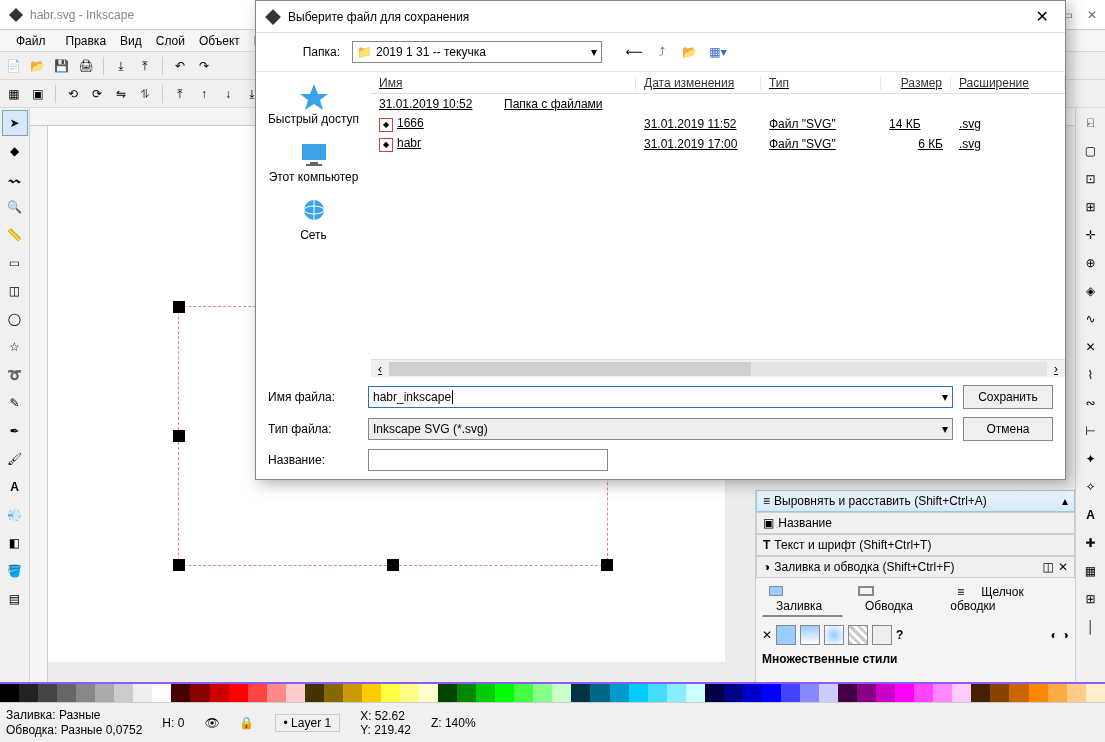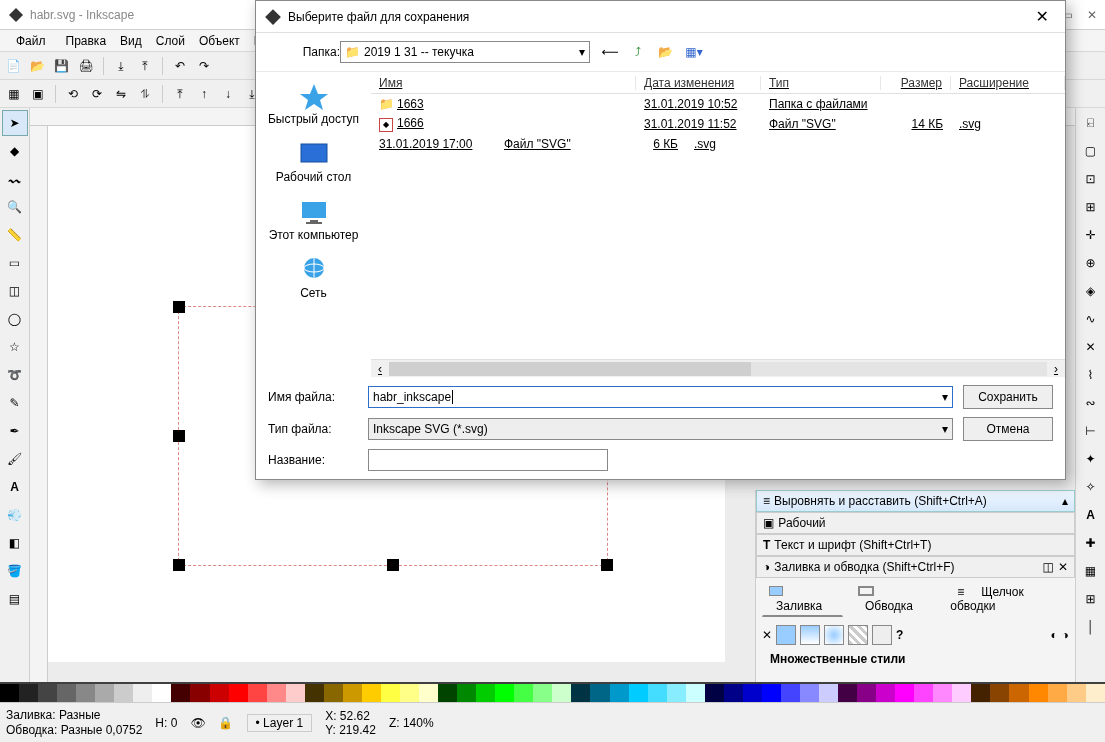--- a/index.html
+++ b/index.html
@@ -1,19 +1,19 @@
 <!DOCTYPE html>
 <html><head>
 <meta charset="utf-8">
 <style>
 * { margin: 0; padding: 0; box-sizing: border-box; font-family: "Segoe UI", Tahoma, sans-serif; font-size: 12px; }
 body { width: 1105px; height: 742px; background: #f0f0f0; position: relative; overflow: hidden; }
 
 
-.main-window { position: absolute; top: 0; left: 0; width: 1105px; height: 742px; background: #404040; }
+.main-window { position: absolute; top: 0; left: 0; width: 1105px; height: 742px; background: #8b5cf6; }
 .titlebar { height: 30px; background: #fff; display: flex; align-items: center; padding: 0 8px; border-bottom: 1px solid #d0d0d0; }
 .titlebar-icon { width: 16px; height: 16px; margin-right: 6px; }
 .titlebar-title { flex: 1; color: #888; }
 .win-controls { display: flex; gap: 14px; color: #666; }
 .win-controls span { cursor: default; }
 
 .menubar { height: 22px; background: #f5f5f5; display: flex; align-items: center; padding: 0 4px; gap: 2px; border-bottom: 1px solid #d8d8d8; }
 .menubar span { padding: 2px 6px; cursor: default; }
 .menubar span u { text-decoration: underline; }
 
@@ -40,36 +40,36 @@
 
 .right-panel { position: absolute; right: 30px; top: 490px; width: 320px; bottom: 60px; background: #f4f4f4; border-left: 1px solid #ccc; }
 .panel-header { padding: 3px 6px; background: linear-gradient(#eef6ff,#d6e8fb); border: 1px solid #9cc; display:flex; align-items:center; gap:4px; font-size:12px;}
 .panel-header.plain { background:#f0f0f0; border:1px solid #ccc; }
 .panel-header .spacer { flex:1; }
 .fill-tabs { display:flex; gap:8px; padding:4px 6px; }
 .fill-tabs span { padding:2px 6px; border:1px solid transparent; }
 .fill-tabs span.active { border-bottom:2px solid #888; }
 .swatch-row { display:flex; gap:4px; padding:4px 6px; align-items:center; }
 .swatch { width:20px; height:20px; border:1px solid #888; }
-.mult-styles { padding: 3px 6px; font-weight: bold; margin-left: 8px; }
+.mult-styles { padding: 3px 6px; font-weight: bold; }
 
 .color-strip { position:absolute; bottom:40px; left:0; right:0; height:18px; display:flex; }
 .color-strip .c { flex:1; }
 
-.statusbar { position:absolute; bottom:0; left:0; right:0; height:40px; background:#f0f0f0; border-top:1px solid #ccc; display:flex; align-items:center; padding:8px 6px; gap:13px; font-size:11px;}
+.statusbar { position:absolute; bottom:0; left:0; right:0; height:40px; background:#f0f0f0; border-top:1px solid #ccc; display:flex; align-items:center; padding:8px 6px; gap:20px; font-size:11px;}
 .statusbar .status-fill { display:flex; flex-direction:column; gap:1px; font-size:10px; }
 .statusbar .status-msg { flex:1; overflow:hidden; white-space:nowrap; text-overflow:ellipsis; }
 
 
 .dialog { position:absolute; top:0; left:255px; width:811px; height:480px; background:#fff; border:1px solid #888; box-shadow: 4px 4px 14px rgba(0,0,0,0.3); display:flex; flex-direction:column; }
 .dlg-title { height:32px; background:#fff; display:flex; align-items:center; padding:0 8px; border-bottom:1px solid #e0e0e0; }
 .dlg-title .ico { width:18px; height:18px; margin-right:6px; }
 .dlg-title .txt { flex:1; }
 .dlg-title .close { font-size:16px; padding:0 8px; }
-.dlg-toolbar { height:38px; display:flex; align-items:center; padding:0 12px; gap:0; }
+.dlg-toolbar { height:38px; display:flex; align-items:center; padding:0 12px; gap:12px; }
 .dlg-toolbar .lbl { width:72px; text-align:right; }
 .folder-combo { flex:0 0 250px; height:22px; border:1px solid #888; display:flex; align-items:center; padding:0 4px; gap:4px; }
 .folder-combo .arrow { margin-left:auto; }
 .nav-icons { display:flex; gap:8px; margin-left:10px; }
 .nav-icons span { width:20px; height:20px; display:inline-flex; align-items:center; justify-content:center; }
 
 .dlg-body { flex:1; display:flex; overflow:hidden; border-top:1px solid #e8e8e8; }
 .places { width:115px; background:#fff; display:flex; flex-direction:column; align-items:center; padding-top:6px; gap:6px; }
 .place { display:flex; flex-direction:column; align-items:center; gap:2px; padding:4px 0; width:100%; font-size:11px; }
 .place .pico { width:32px; height:28px; }
@@ -214,21 +214,21 @@
 
   <div class="right-panel">
     <div class="panel-header">
       <span>≡</span>
       <span>Выровнять и расставить (Shift+Ctrl+A)</span>
       <span class="spacer"></span>
         <span>▴</span>
     </div>
     <div class="panel-header plain">
       <span>▣</span>
-      <span>Рабочий</span>
+      <span>Название</span>
     </div>
     <div class="panel-header plain">
       <span><b>T</b></span>
       <span>Текст и шрифт (Shift+Ctrl+T)</span>
     </div>
     <div class="panel-header plain">
       <span>◑</span>
       <span>Заливка и обводка (Shift+Ctrl+F)</span>
       <span class="spacer"></span>
       <span>◫</span>
@@ -357,27 +357,20 @@
   <div class="dlg-body">
     <div class="places">
       <div class="place">
         <svg class="pico" viewBox="0 0 32 28">
             <polygon points="16,2 20,12 30,12 22,18 25,28 16,22 7,28 10,18 2,12 12,12" fill="#3aa3e8"></polygon>
           </svg>
         <span>Быстрый доступ</span>
       </div>
       <div class="place">
         <svg class="pico" viewBox="0 0 32 28">
-            <rect x="3" y="4" width="26" height="18" fill="#2a6fd8"></rect>
-            <rect x="3" y="4" width="26" height="18" fill="none" stroke="#14509c"></rect>
-          </svg>
-        <span>Рабочий стол</span>
-      </div>
-      <div class="place">
-        <svg class="pico" viewBox="0 0 32 28">
             <rect x="4" y="4" width="24" height="16" fill="#3aa3e8"></rect>
             <rect x="12" y="22" width="8" height="2" fill="#666"></rect>
             <rect x="8" y="24" width="16" height="2" fill="#666"></rect>
           </svg>
         <span>Этот компьютер</span>
       </div>
       <div class="place">
         <svg class="pico" viewBox="0 0 32 28">
             <circle cx="16" cy="12" r="10" fill="#3aa3e8"></circle>
             <ellipse cx="16" cy="12" rx="10" ry="4" fill="none" stroke="#fff"></ellipse>
@@ -389,34 +382,34 @@
     <div class="file-area">
       <div class="file-header">
         <div class="col col-name">Имя</div>
         <div class="col col-date">Дата изменения</div>
         <div class="col col-type">Тип</div>
         <div class="col col-size">Размер</div>
         <div class="col col-ext">Расширение</div>
       </div>
       <div class="file-list" id="file-list">
           <div class="file-row">
-            <div class="cell col-name"><span class="fico">📁</span><span>1663</span></div>
             <div class="cell col-date">31.01.2019 10:52</div>
             <div class="cell col-type">Папка с файлами</div>
             <div class="cell col-size" style="text-align:right"></div>
             <div class="cell col-ext"></div>
           </div>
           <div class="file-row">
             <div class="cell col-name"><span class="fico" style="border:1px solid #c44;font-size:8px;text-align:center;line-height:12px;">◆</span><span>1666</span></div>
             <div class="cell col-date">31.01.2019 11:52</div>
             <div class="cell col-type">Файл "SVG"</div>
-            <div class="cell col-size" style="text-align:right">14 КБ</div>
+            <div class="cell col-size" style="text-align:left">14 КБ</div>
             <div class="cell col-ext">.svg</div>
           </div>
           <div class="file-row">
+            <div class="cell col-name"><span class="fico" style="border:1px solid #c44;font-size:8px;text-align:center;line-height:12px;">◆</span><span>habr</span></div>
             <div class="cell col-date">31.01.2019 17:00</div>
             <div class="cell col-type">Файл "SVG"</div>
             <div class="cell col-size" style="text-align:right">6 КБ</div>
             <div class="cell col-ext">.svg</div>
           </div>
         </div>
       <div class="scroll-strip">
         <span class="arrow">‹</span>
         <div class="track">
             <div class="thumb"></div>

